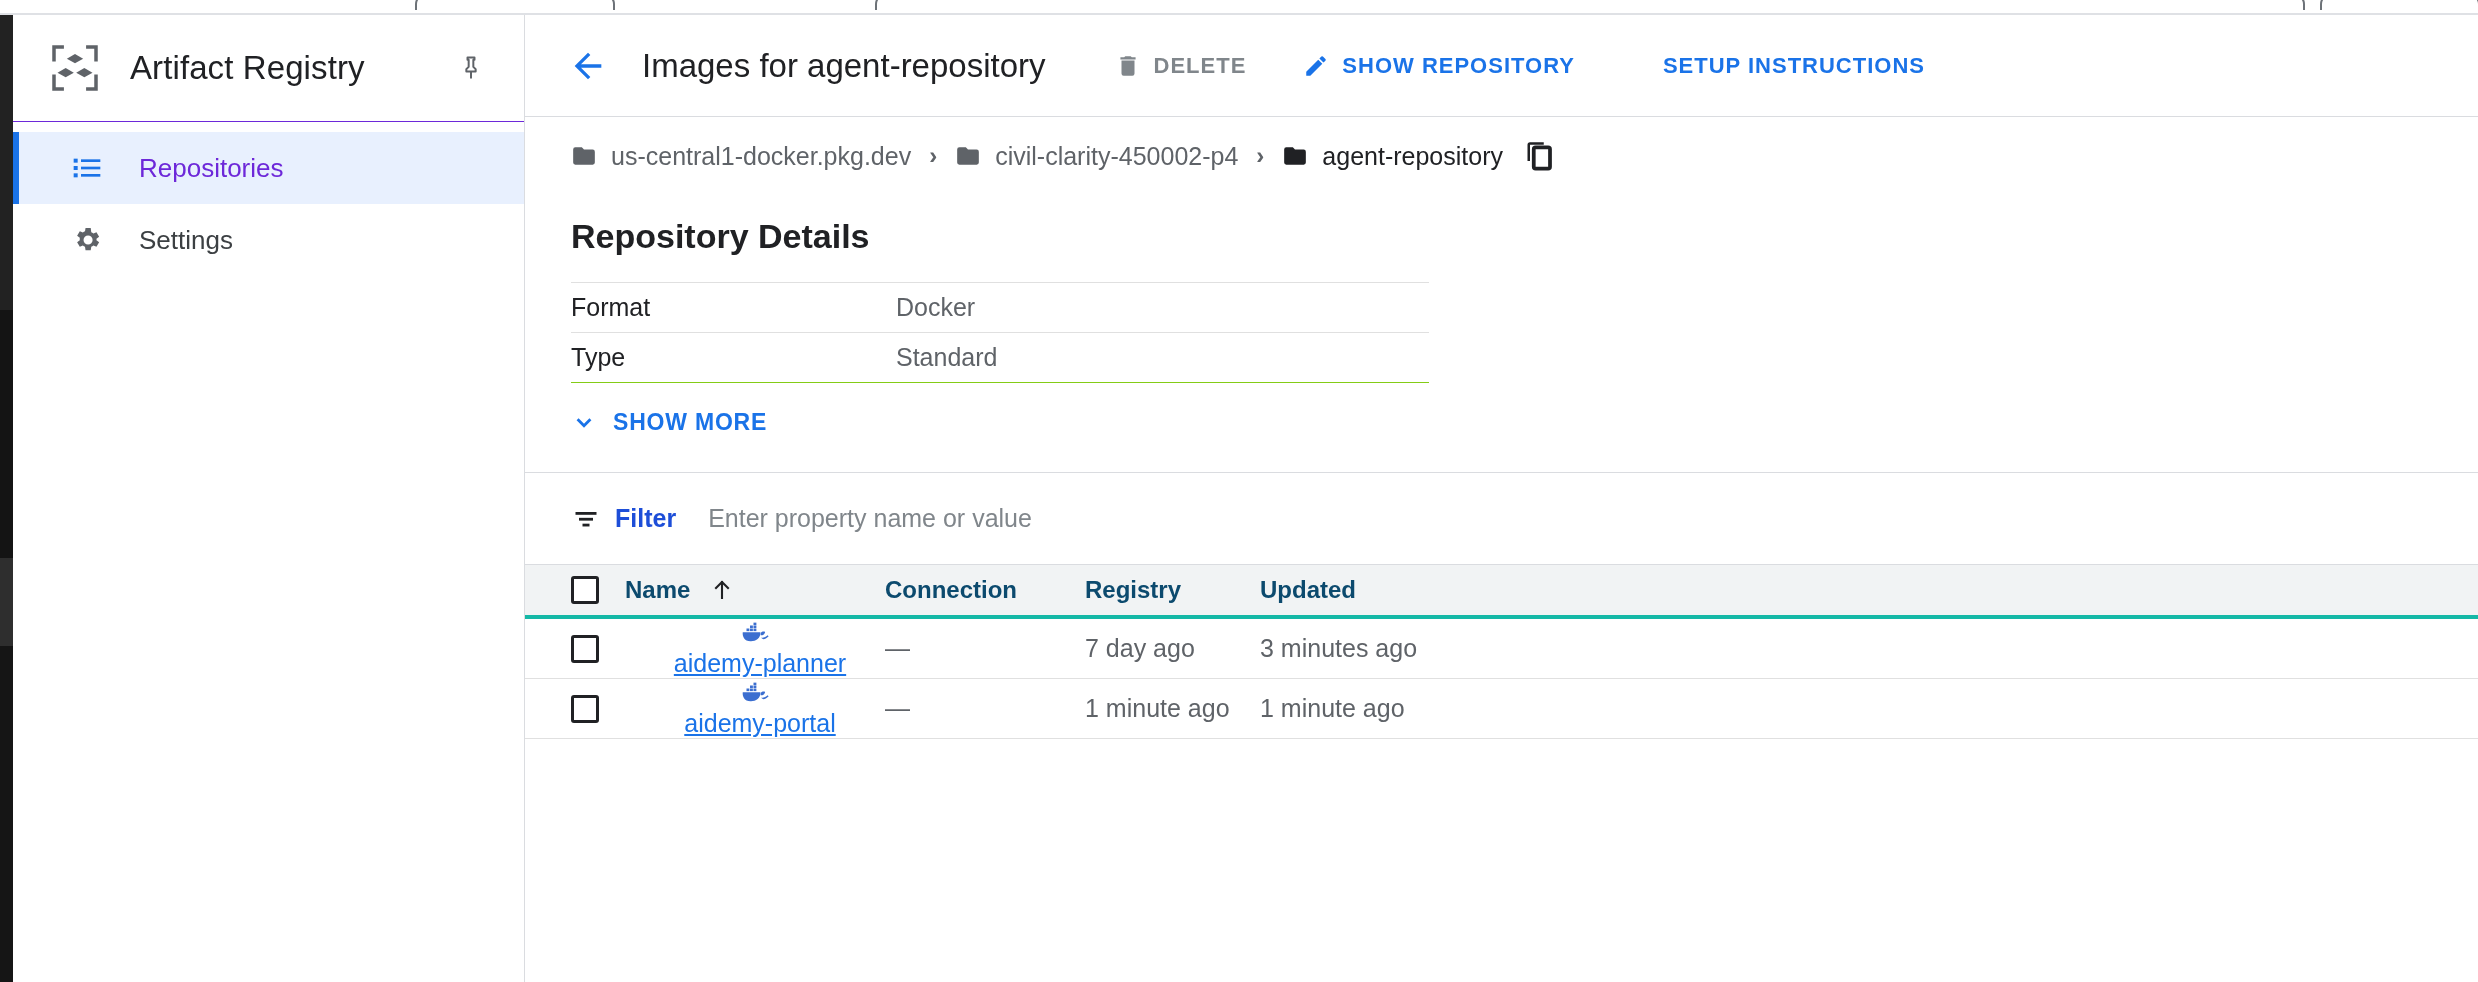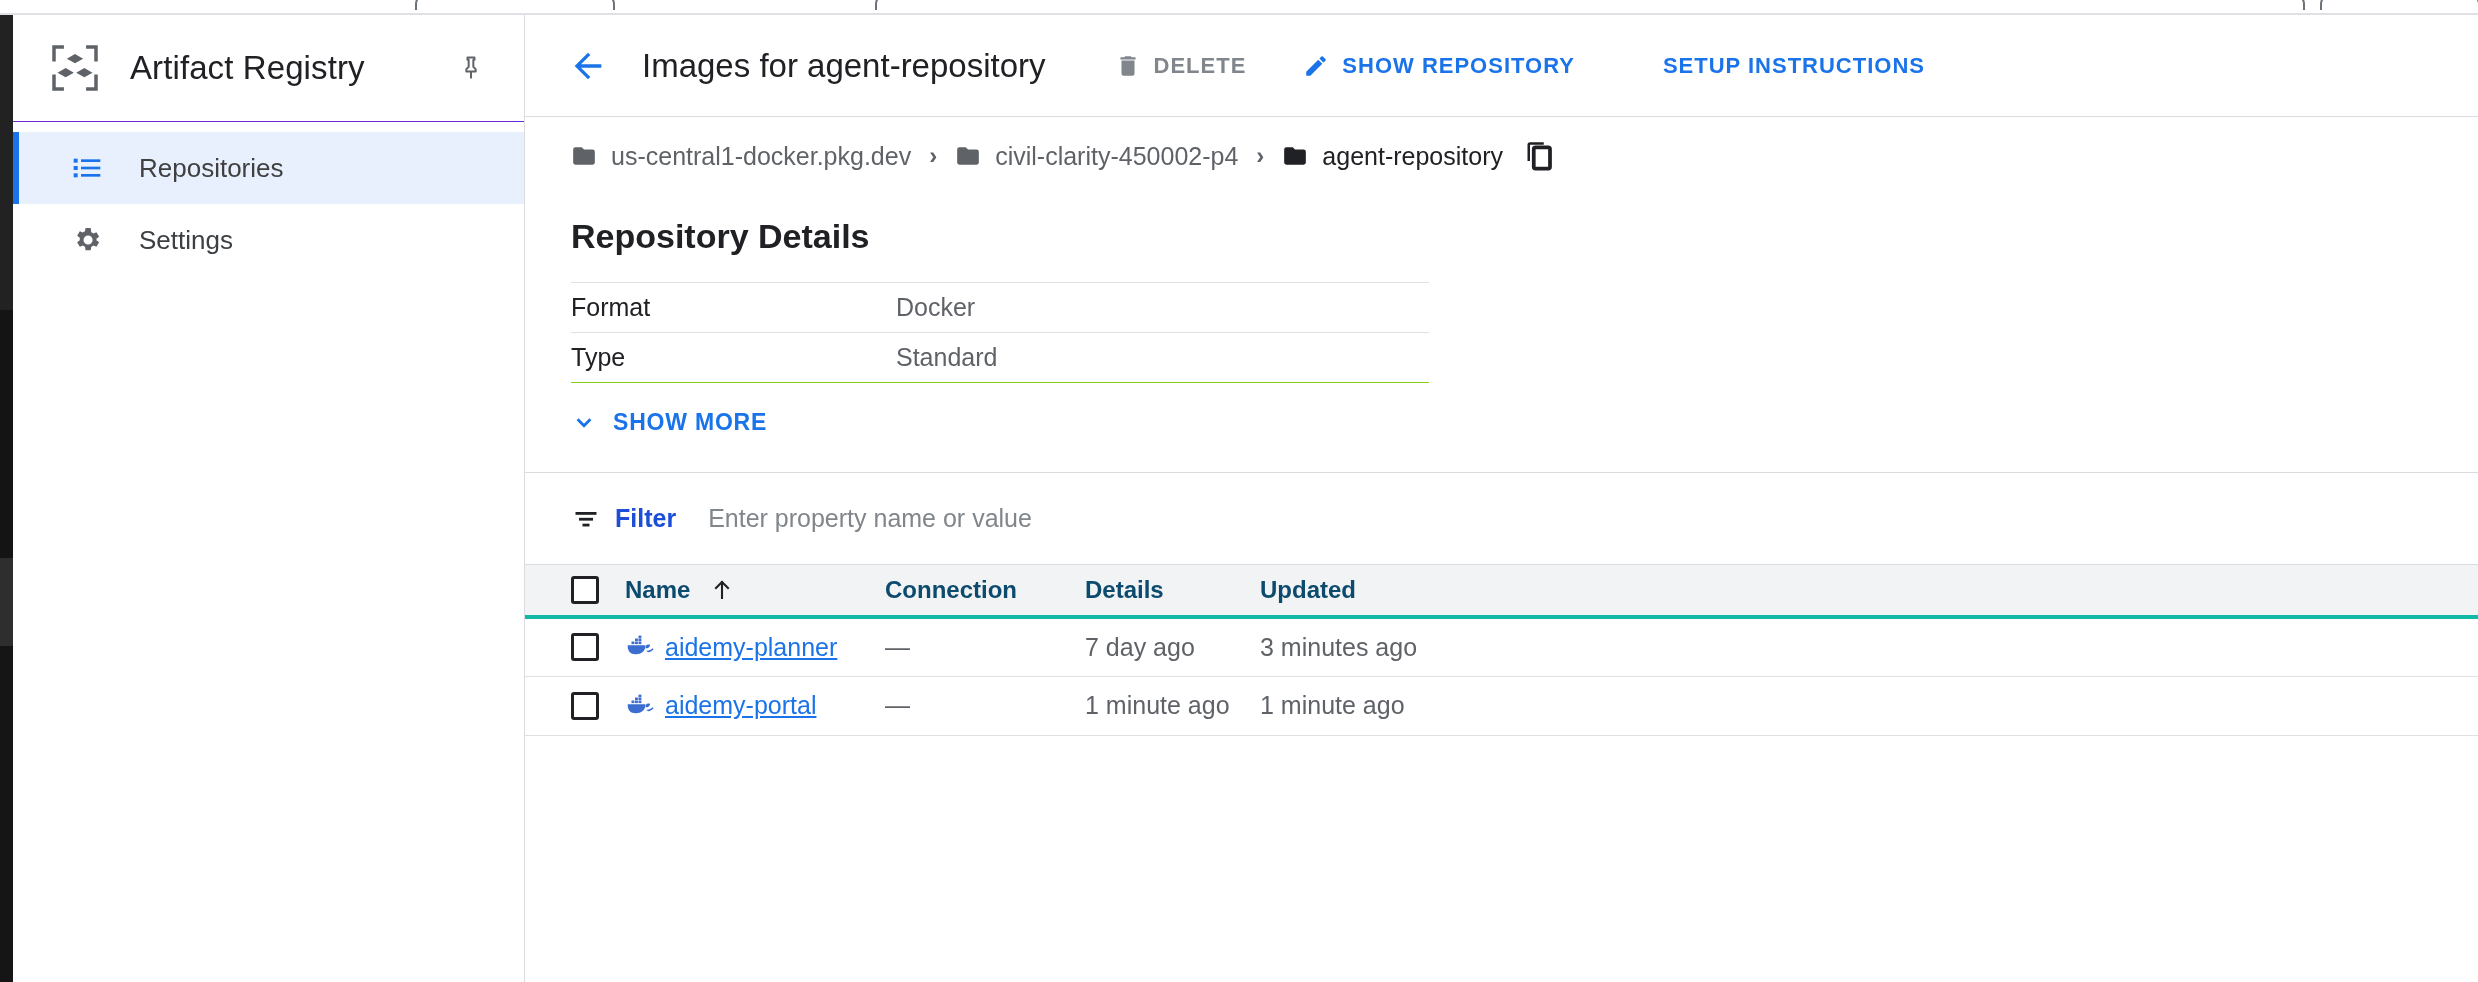--- a/index.html
+++ b/index.html
@@ -86,21 +86,21 @@
     cursor: pointer;
     font-size: 26px;
     color: #3c4043;
   }
   .nav-item .nav-icon {
     width: 34px; height: 34px; flex: 0 0 34px;
     display: flex; align-items: center; justify-content: center;
   }
   .nav-item .nav-label { margin-left: 35px; white-space: nowrap; }
   .nav-item.active { background: #e8f0fe; }
-  .nav-item.active .nav-label { color: #404040; text-align: right; }
+  .nav-item.active .nav-label { color: #6d28d9; text-align: right; }
   .nav-item.active::before {
     content: ""; position: absolute; left: 0; top: 0;
     width: 6px; height: 100%; background: #1a73e8;
   }
 
   
   #main {
     position: absolute; left: 512px; top: 0;
     width: 1953px; height: 967px;
     background: #ffffff;
@@ -240,21 +240,21 @@
     width: 28px; height: 28px;
     border: 3px solid #202124;
     border-radius: 3px;
     background: #ffffff;
     display: block;
     cursor: pointer;
   }
   .th-name-wrap { display: flex; align-items: center; }
   #sort-arrow-icon { margin-left: 20px; width: 24px; height: 24px; display:flex;align-items:center;justify-content:center; }
 
-  .name-cell { display: flex; align-items: center; }
+  .name-cell { display: flex; align-items: center; flex-direction: column; }
   .docker-icon { width: 30px; height: 30px; flex: 0 0 30px; display:flex;align-items:center;justify-content:center; }
   .name-link {
     margin-left: 10px;
     color: #1a73e8;
     text-decoration: underline;
     font-size: 25px;
     cursor: pointer;
     white-space: nowrap;
   }
 </style>
@@ -458,21 +458,21 @@
               <span class="th-name-wrap">
                 <span>Name</span>
                 <span id="sort-arrow-icon">
                   <svg width="24" height="24" viewBox="0 0 24 24">
                     <path d="M12 4v16M12 4l-6 6M12 4l6 6" fill="none" stroke="#202124" stroke-width="2.1" stroke-linecap="square"></path>
                   </svg>
                 </span>
               </span>
             </th>
             <th class="col-conn">Connection</th>
-            <th class="col-created">Details</th>
+            <th class="col-created">Registry</th>
             <th class="col-updated">Updated</th>
           </tr>
         </thead>
         <tbody>
 
           <tr>
             <td class="col-check">
               <span class="cbx"></span>
             </td>
             <td class="col-name">

